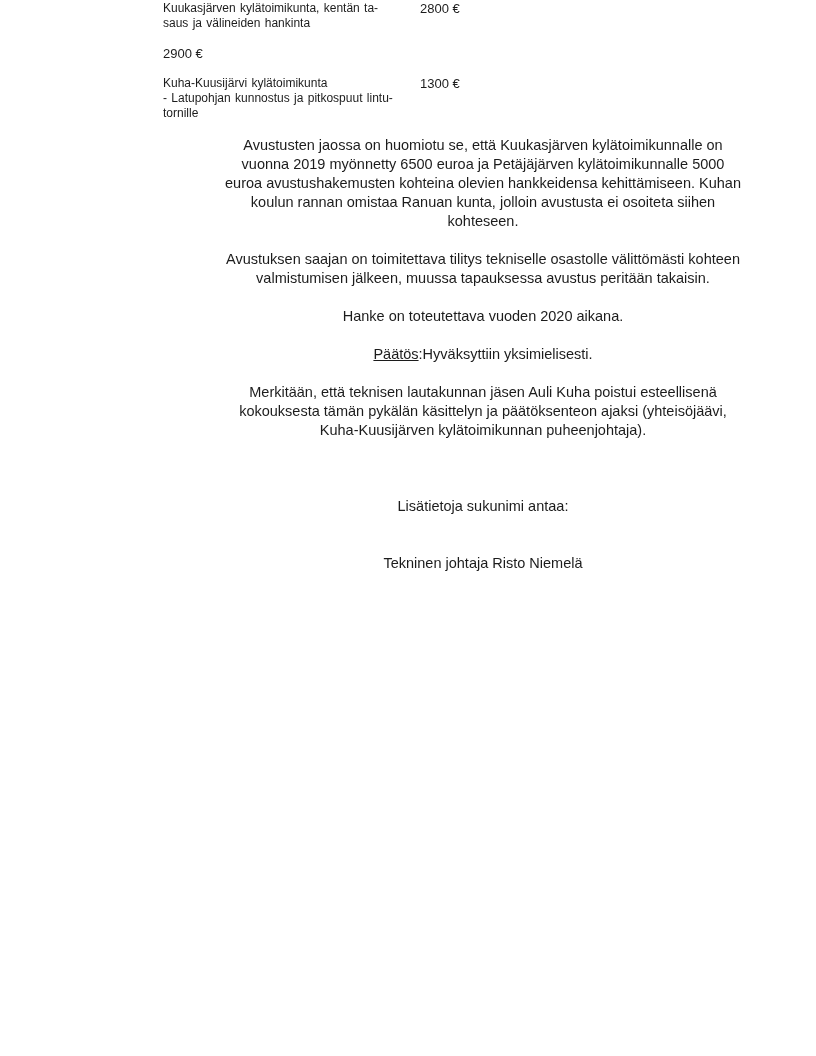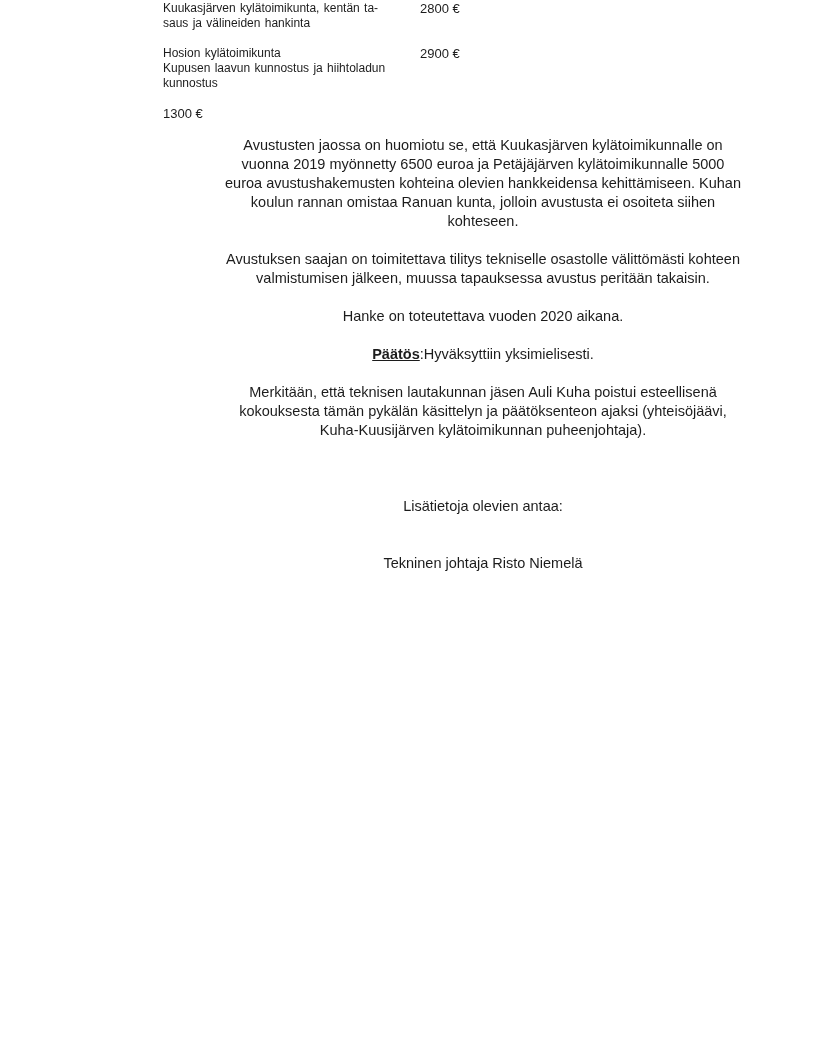--- a/index.html
+++ b/index.html
@@ -47,44 +47,44 @@
     font-size: 14.5px;
     line-height: 19px;
     text-align: center;
   }
   .para {
     margin: 0 0 19px 0;
     white-space: pre;
   }
   .para.last { margin-bottom: 0; }
   .decision-label {
-    font-weight: bold;
+    font-weight: normal;
     text-decoration: underline;
   }
   .contact-line { white-space: pre; }
 </style>
 </head>
 <body>
 
 <div class="page">
   <div class="content">
 
     <div class="grants">
       <div class="grant-row">
         <div class="grant-name">Kuukasjärven kylätoimikunta, kentän ta-
 saus ja välineiden hankinta</div>
         <div class="grant-amount">2800 €</div>
       </div>
       <div class="grant-row">
-        <div class="grant-name">Hosion kylätoimikunta
-Kupusen laavun kunnostus ja hiihtoladun
-kunnostus</div>
         <div class="grant-amount">2900 €</div>
       </div>
       <div class="grant-row">
+        <div class="grant-name">Kuha-Kuusijärvi kylätoimikunta
+- Latupohjan kunnostus ja pitkospuut lintu-
+tornille</div>
         <div class="grant-amount">1300 €</div>
       </div>
     </div>
 
     <div class="body-text">
       <p class="para">Avustusten jaossa on huomiotu se, että Kuukasjärven kylätoimikunnalle on
 vuonna 2019 myönnetty 6500 euroa ja Petäjäjärven kylätoimikunnalle 5000
 euroa avustushakemusten kohteina olevien hankkeidensa kehittämiseen. Kuhan
 koulun rannan omistaa Ranuan kunta, jolloin avustusta ei osoiteta siihen
 kohteseen.</p>
@@ -94,19 +94,19 @@
 
       <p class="para">Hanke on toteutettava vuoden 2020 aikana.</p>
 
       <p class="para"><span class="decision-label">Päätös</span><span>:Hyväksyttiin yksimielisesti.</span></p>
 
       <p class="para">Merkitään, että teknisen lautakunnan jäsen Auli Kuha poistui esteellisenä
 kokouksesta tämän pykälän käsittelyn ja päätöksenteon ajaksi (yhteisöjäävi,
 Kuha-Kuusijärven kylätoimikunnan puheenjohtaja).</p>
 
       <div class="para last">
-        <div class="contact-line">Lisätietoja olevien antaa:</div>
+        <div class="contact-line">Lisätietoja sukunimi antaa:</div>
         <div class="contact-line">Tekninen johtaja Risto Niemelä</div>
       </div>
     </div>
 
   </div>
 </div>
 
 </body></html>

